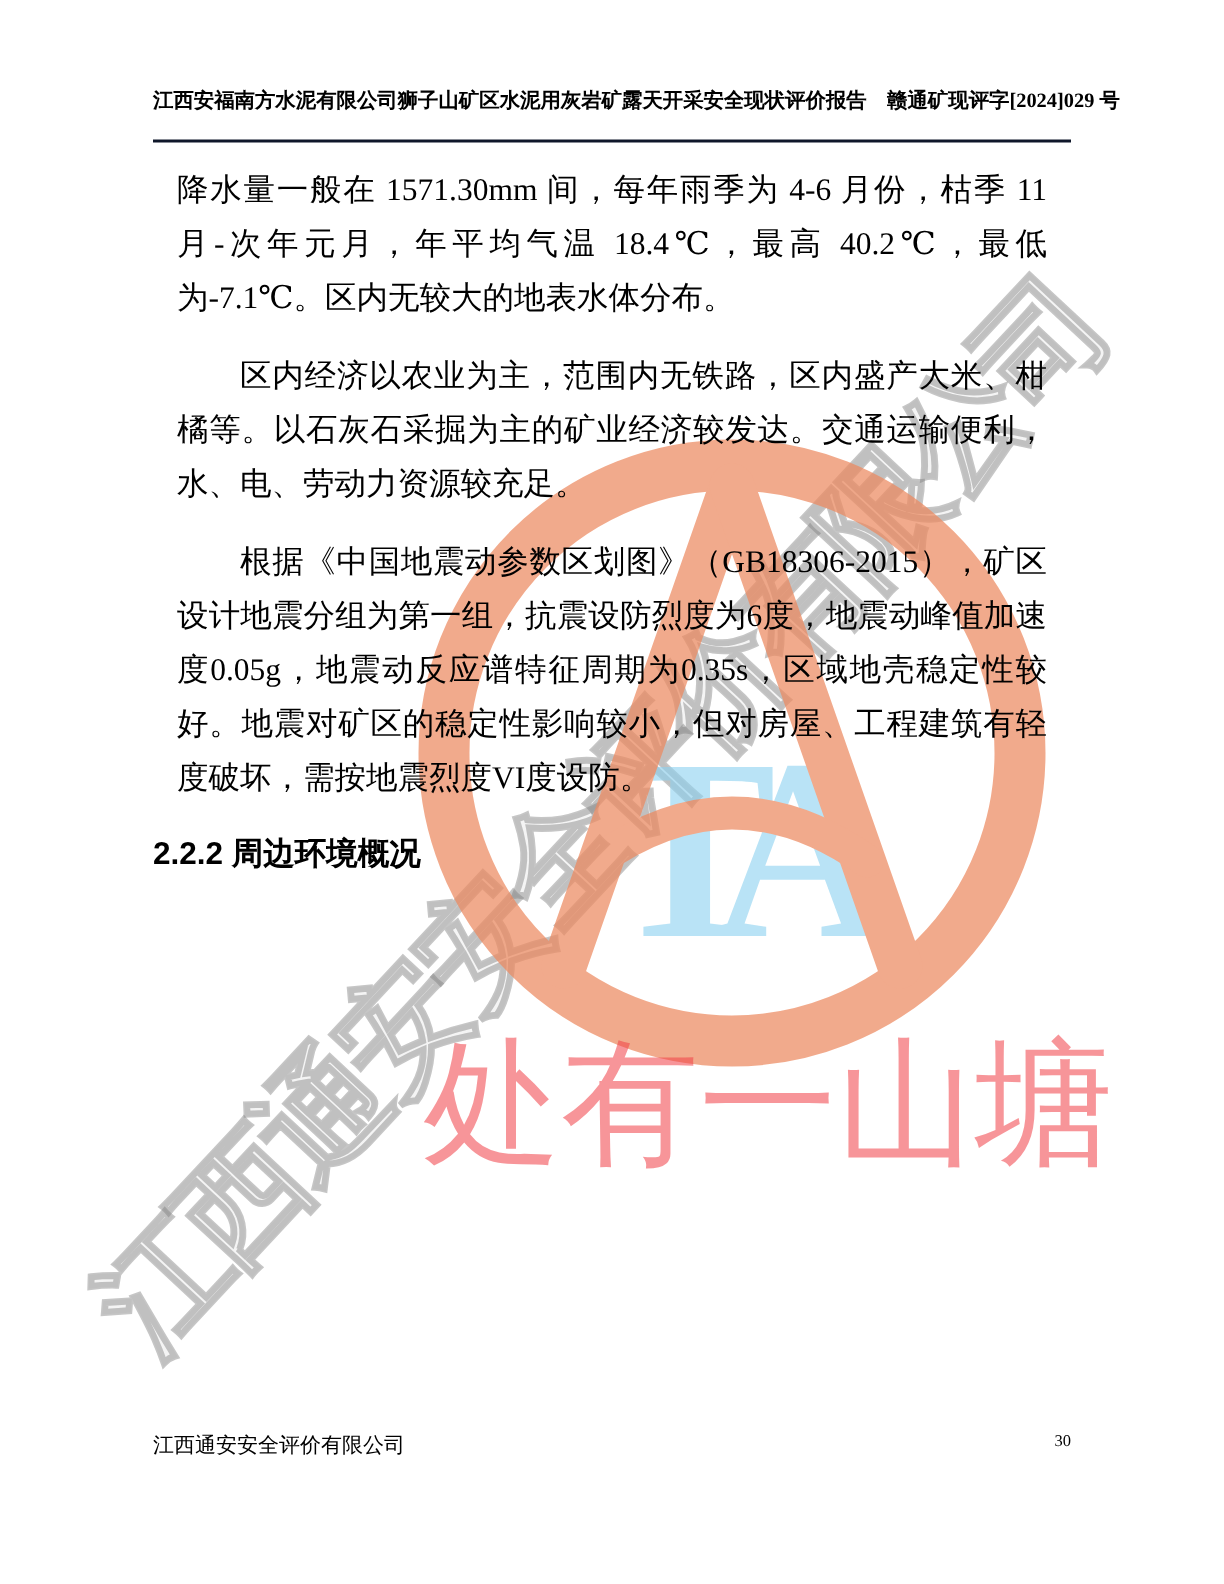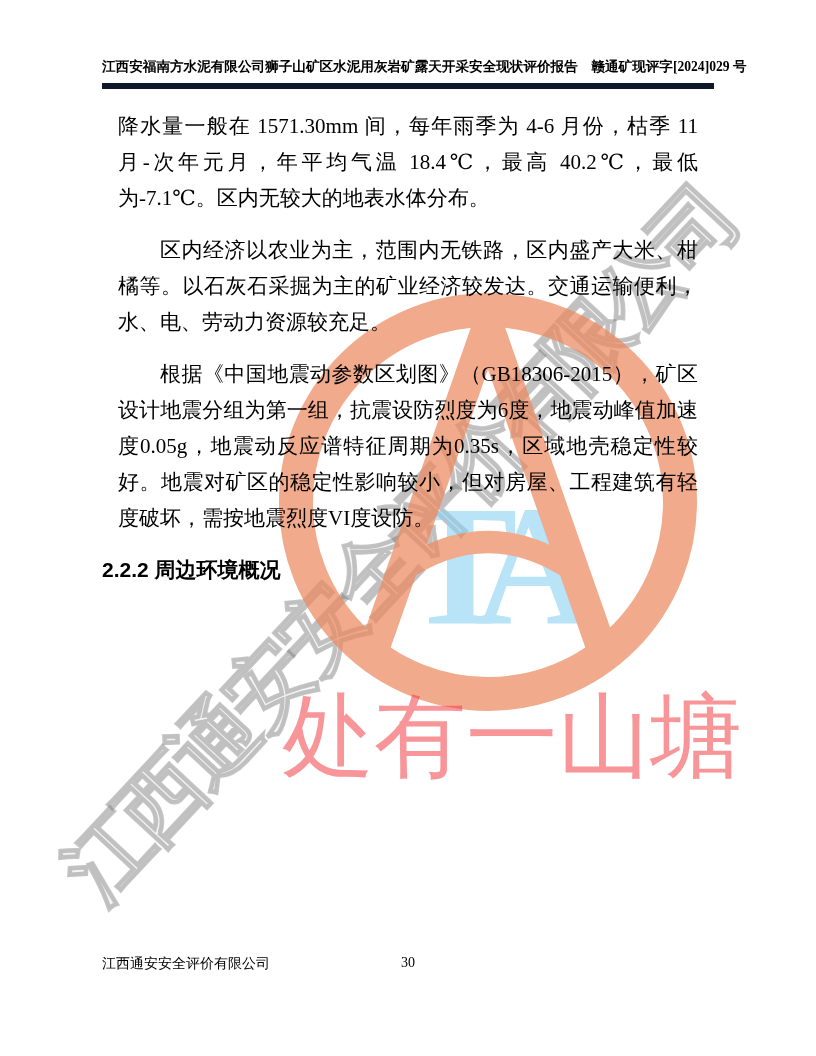--- a/index.html
+++ b/index.html
@@ -46,22 +46,22 @@
 
   
   .header {
     position: absolute;
     left: 102px; right: 102px; top: 58px;
     z-index: 1;
     text-align: center;
     font-size: 13.6px;
     font-weight: 600;
     white-space: nowrap;
-    border-bottom: 6px solid #0f172a;
-    padding-bottom: 7px;
+    border-bottom: 2px solid #0f172a;
+    padding-bottom: 17px;
   }
   .content {
     position: absolute;
     left: 102px; top: 92px;
     width: 612px;
     z-index: 1;
     font-size: 21px;
     line-height: 36px;
     text-align: justify;
   }
@@ -78,22 +78,22 @@
   .footer {
     position: absolute;
     left: 102px; right: 102px; top: 955px;
     z-index: 1;
     font-size: 14px;
   }
   .footer .company { float: left; }
   .footer .pagenum {
     position: absolute;
     left: 0; right: 0;
-    text-align: center;
-    font-size: 14px;
+    text-align: right;
+    font-size: 11px;
   }
 </style>
 </head>
 <body>
 
 <div class="page">
 
   <div class="wm-layer">
     <div class="wm-diagonal">江西通安安全评价有限公司</div>
 

